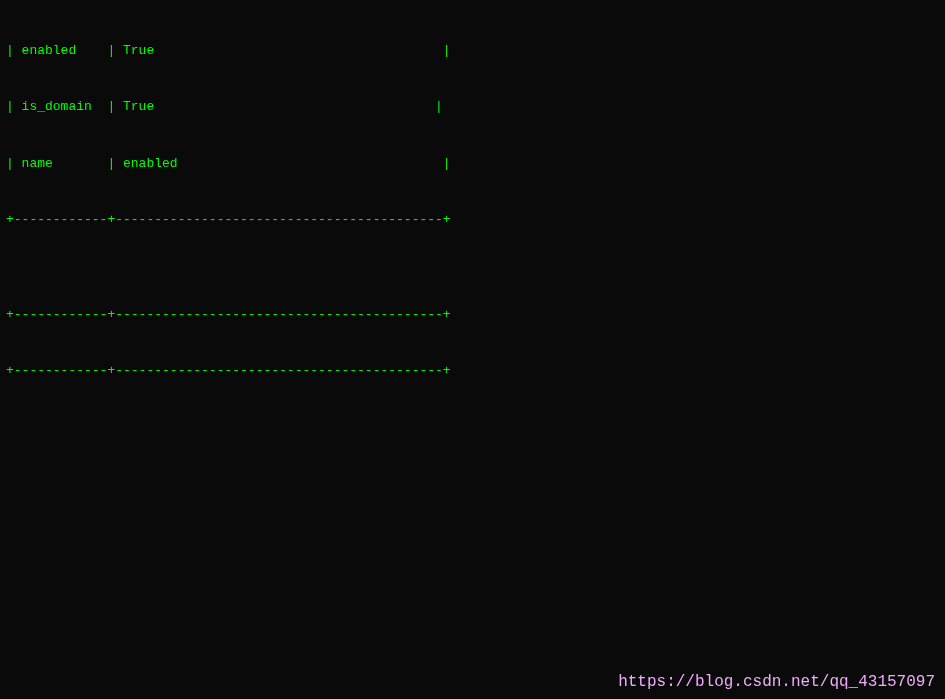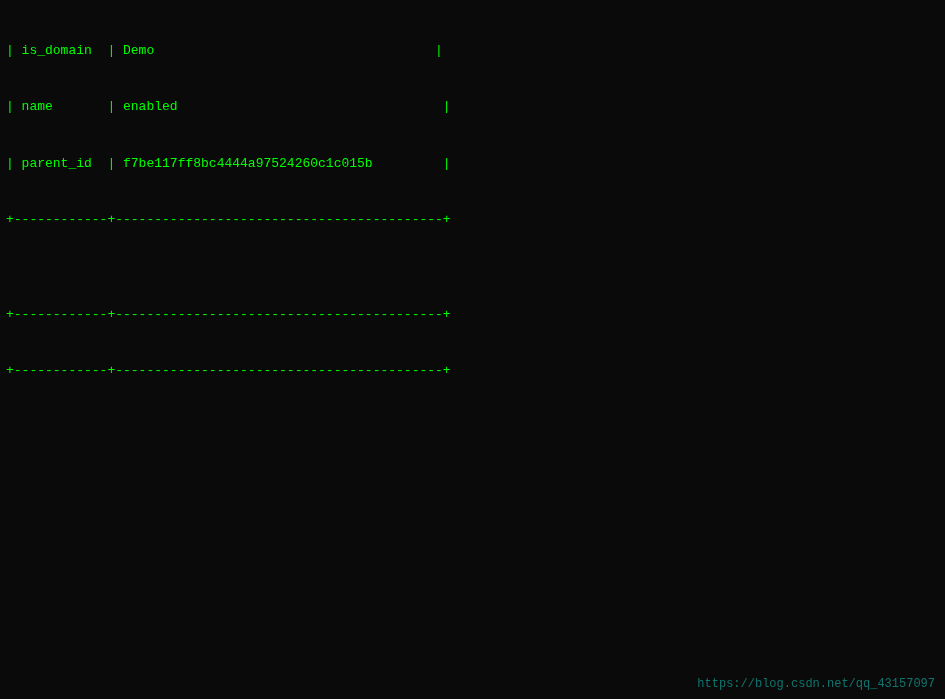--- a/index.html
+++ b/index.html
@@ -26,32 +26,32 @@
       display: block;
       color: #00ff00;
     }
     .separator {
       color: #00ff00;
     }
     .watermark {
       position: absolute;
       bottom: 8px;
       right: 10px;
-      color: #0f766e;
-      font-size: 12px;
+      color: #f0abfc;
+      font-size: 16px;
       margin-top: 24px;
     }
   </style>
 </head>
 <body>
 
 <div class="terminal">
-  <span class="line">| is_domain  | Demo                                    |</span>
+  <span class="line">| enabled    | True                                     |</span>
+  <span class="line">| is_domain  | True                                    |</span>
   <span class="line">| name       | enabled                                  |</span>
-  <span class="line">| parent_id  | f7be117ff8bc4444a97524260c1c015b         |</span>
   <span class="line separator">+------------+------------------------------------------+</span>
   <span class="line"></span>
   <span class="line separator">+------------+------------------------------------------+</span>
   <span class="line separator">+------------+------------------------------------------+</span>
   
   
   
   
   
   

